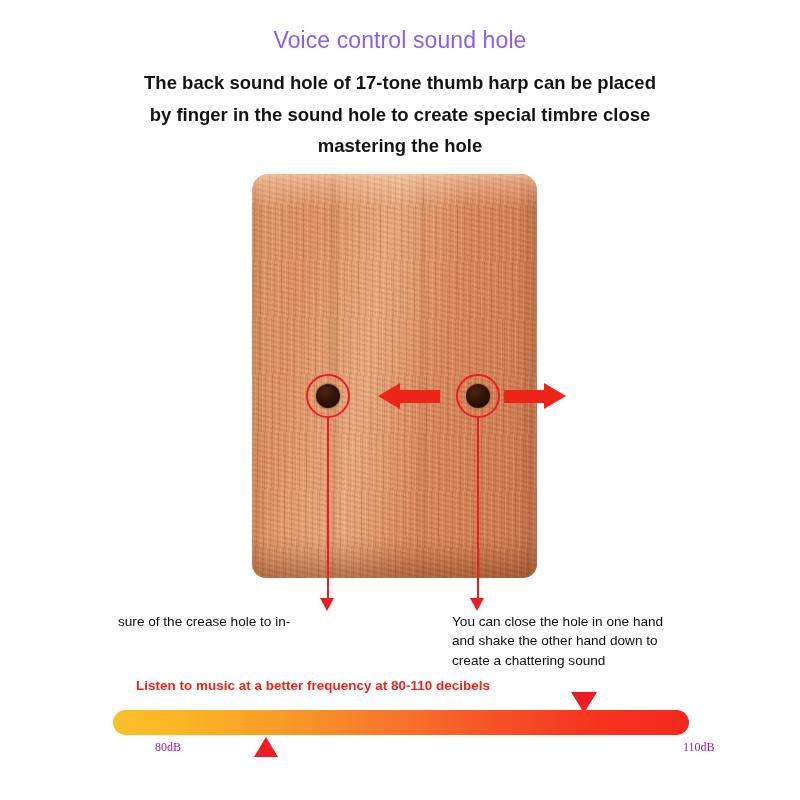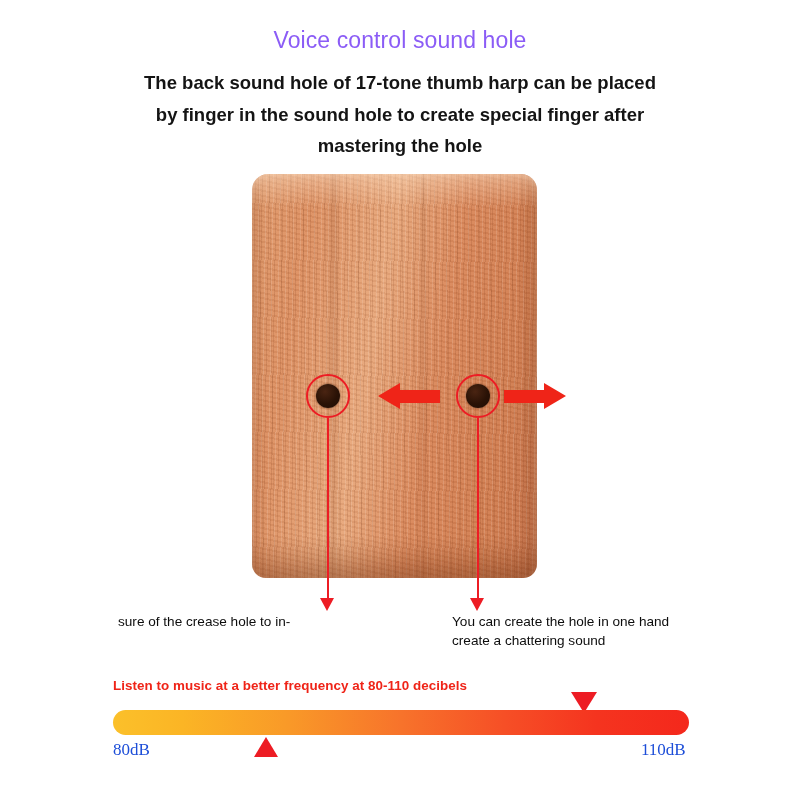--- a/index.html
+++ b/index.html
@@ -196,21 +196,21 @@
   
   .db-section {
     position: absolute;
     left: 0;
     top: 678px;
     width: 800px;
     height: 110px;
   }
   .db-note {
     position: absolute;
-    left: 113px;
+    left: 136px;
     top: 0;
     font-size: 13.4px;
     font-weight: 700;
     color: #ef2418;
     letter-spacing: 0.05px;
   }
   .db-bar {
     position: absolute;
     left: 113px;
     top: 32px;
@@ -236,35 +236,36 @@
   .marker-down {
     position: absolute;
     width: 0; height: 0;
     border-left: 13px solid transparent;
     border-right: 13px solid transparent;
     border-top: 21px solid #ed1c24;
   }
   .db-label {
     position: absolute;
     font-family: "Liberation Serif", serif;
-    font-size: 17px;
-    color: #1d4ed8;
+    font-size: 12px;
+    color: #a21caf;
     top: 62px;
+    margin-left: 42px;
   }
   .db-label-min { left: 113px; }
   .db-label-max { left: 641px; text-align: right; }
 </style>
 </head>
 <body>
 
 <div class="header">
   <h1 class="page-title">Voice control sound hole</h1>
   <div class="subtitle">
     <span class="subtitle-line">The back sound hole of 17-tone thumb harp can be placed</span>
-    <span class="subtitle-line">by finger in the sound hole to create special finger after</span>
+    <span class="subtitle-line">by finger in the sound hole to create special timbre close</span>
     <span class="subtitle-line">mastering the hole</span>
   </div>
 </div>
 
 <div class="photo-stage">
 
   <div class="wood-block">
     <div class="wood-top-sheen"></div>
     <div class="wood-bottom-shade"></div>
   </div>
@@ -290,21 +291,22 @@
     <div class="arrow-shaft" style="left:0px; width:41px;"></div>
     <div class="arrow-head-right" style="left:40px;"></div>
   </div>
 </div>
 
 <div class="caption caption-left">
   <span class="caption-line">sure of the crease hole to in-</span>
 </div>
 
 <div class="caption caption-right">
-  <span class="caption-line">You can create the hole in one hand</span>
+  <span class="caption-line">You can close the hole in one hand</span>
+  <span class="caption-line">and shake the other hand down to</span>
   <span class="caption-line">create a chattering sound</span>
 </div>
 
 <div class="db-section">
   <div class="db-note">Listen to music at a better frequency at 80-110 decibels</div>
 
   <div class="marker-down" style="left:571px; top:14px;"></div>
 
   <div class="db-bar"></div>
 

